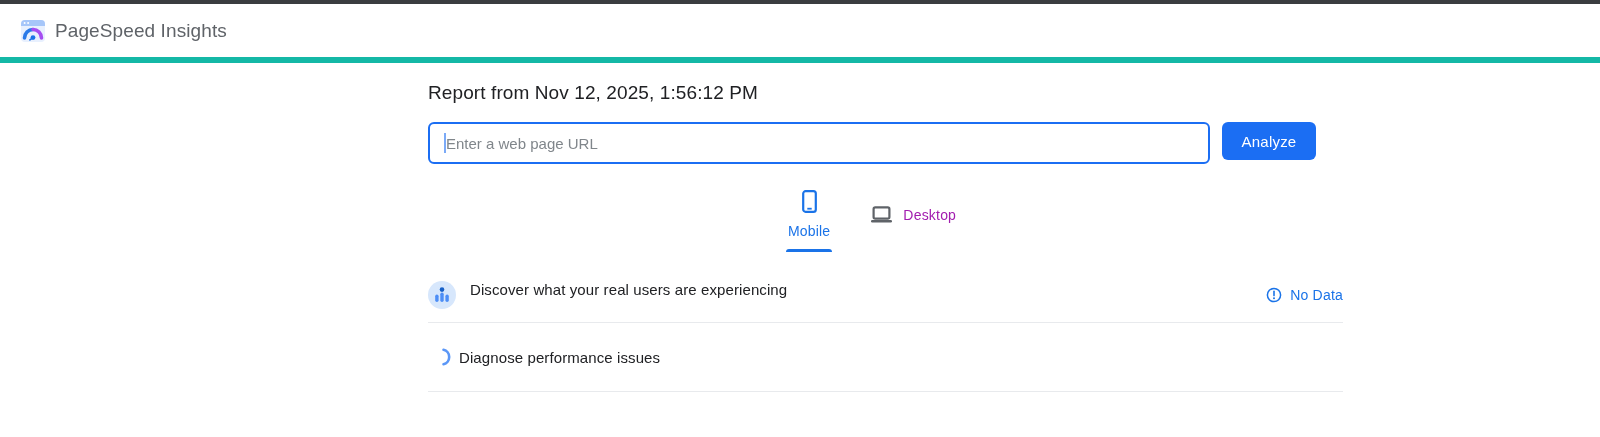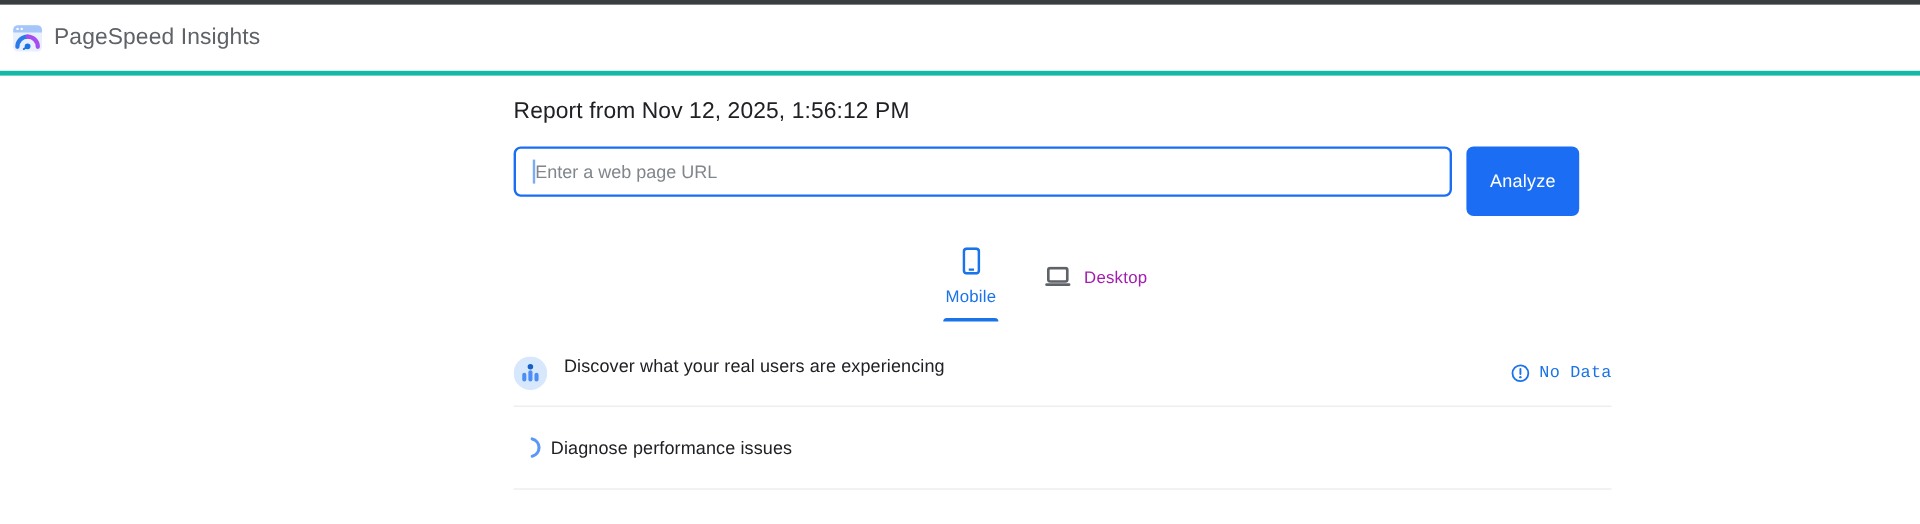--- a/index.html
+++ b/index.html
@@ -8,22 +8,22 @@
     background:#ffffff; font-family:"Liberation Sans", sans-serif;
     -webkit-font-smoothing:antialiased;
   }
 
   
   .topbar { position:absolute; top:0; left:0; right:0; height:4px; background:#3a3d40; }
 
   
   .header {
     position:absolute; top:4px; left:0; right:0; height:59px;
-    border-bottom:4px solid #14b8a6; display:flex; align-items:center;
-    padding-left:10px; box-sizing:border-box; background:#fff;
+    border-bottom:6px solid #14b8a6; display:flex; align-items:center;
+    padding-left:20px; box-sizing:border-box; background:#fff;
   }
   .brand { display:flex; align-items:center; gap:9px; cursor:pointer; }
   .brand-title { font-size:19px; color:#5f6368; letter-spacing:.1px; }
 
   
   .main { position:absolute; left:428px; top:63px; width:915px; }
 
   .report-heading {
     margin:17px 0 0 0; font-size:19px; font-weight:400;
     color:#202124; line-height:26px; letter-spacing:.1px;
@@ -34,21 +34,21 @@
   .url-input-wrap { position:relative; flex:1; }
   .url-input {
     width:100%; height:42px; box-sizing:border-box;
     border:2px solid #1b6ef3; border-radius:6px; padding:0 16px;
     font-size:15px; color:#737373; outline:none; font-family:inherit;
     background:#fff;
   }
   .url-input::placeholder { color:#80868b; }
   .caret { position:absolute; left:16px; top:11px; width:2px; height:20px; background:#7baaf7; }
   .analyze-btn {
-    width:94px; height:58px; flex:0 0 94px;
+    width:94px; height:38px; flex:0 0 94px;
     background:#1b6ef3; color:#ffffff; border:none; border-radius:6px;
     font-size:15px; font-weight:500; font-family:inherit; cursor:pointer; letter-spacing:.2px;
   }
 
   
   .tabs-row { margin-top:24px; width:888px; display:flex; justify-content:center; gap:36px; }
   .tab {
     position:relative; display:flex; align-items:center; gap:10px;
     padding:2px 2px 13px 2px; cursor:pointer;
     font-size:14px; font-weight:500; color:#a21caf; letter-spacing:.2px;
@@ -66,21 +66,21 @@
     box-sizing:border-box;
   }
   .row-field { height:56px; margin-top:15px; justify-content:space-between; }
   .row-lab   { height:69px; gap:3px; }
   .row-left  { display:flex; align-items:flex-start; gap:14px; }
   .icon-slot { width:28px; display:flex; justify-content:center; align-items:center; }
   .row-title { font-size:15px; font-weight:500; color:#202124; letter-spacing:.1px; }
 
   .status-badge {
     display:flex; align-items:center; gap:8px; cursor:pointer;
-    font-size:14px; font-weight:500; color:#1a73e8; letter-spacing:.2px;font-family:Liberation Mono, monospace;
+    font-size:14px; font-weight:500; color:#1a73e8; letter-spacing:.2px;
   }
 </style>
 </head>
 <body>
 
 <div class="topbar"></div>
 
 <header class="header">
   <div class="brand">
     <span style="display:flex;">

